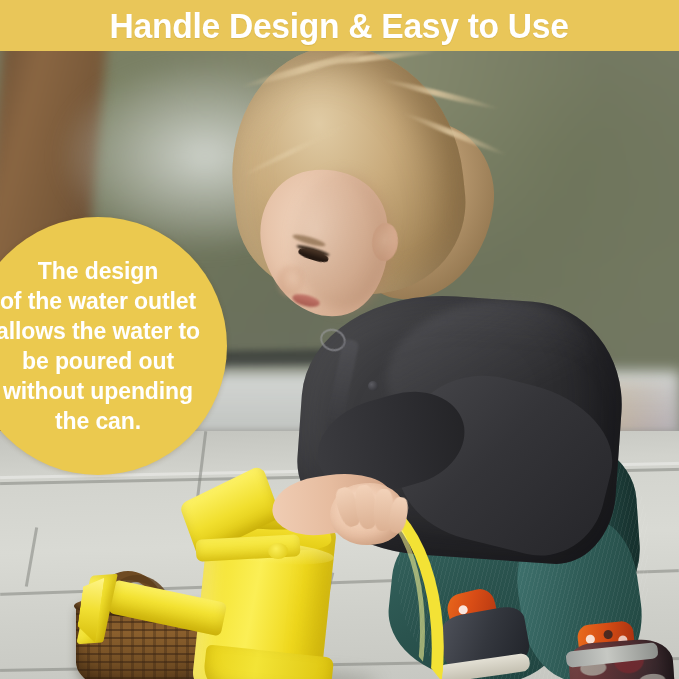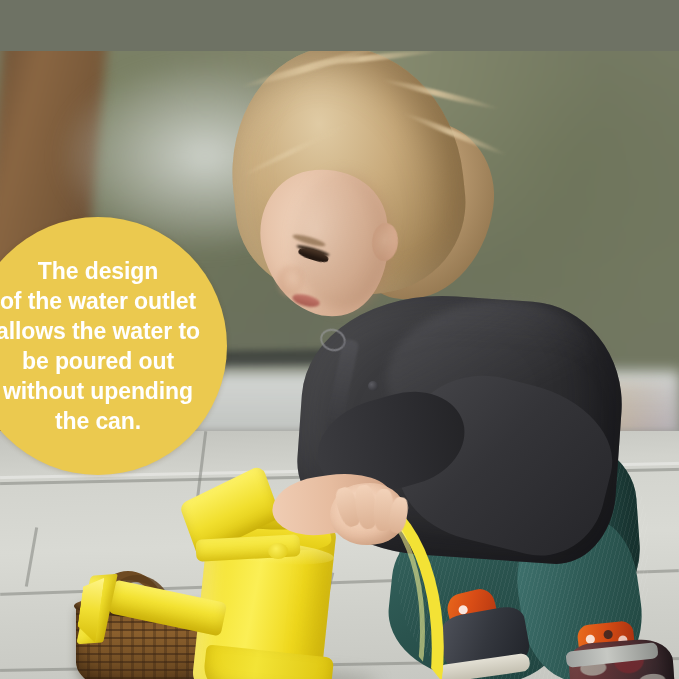--- a/index.html
+++ b/index.html
@@ -757,14 +757,17 @@
         <span>of the water outlet</span>
         <span>allows the water to</span>
         <span>be poured out</span>
         <span>without upending</span>
         <span>the can.</span>
       </div>
     </div>
 
   </div>
 
+  <div class="header-banner">
+    <div class="header-title">Handle Design &amp; Easy to Use</div>
+  </div>
 
 </div>
 
 </body></html>

